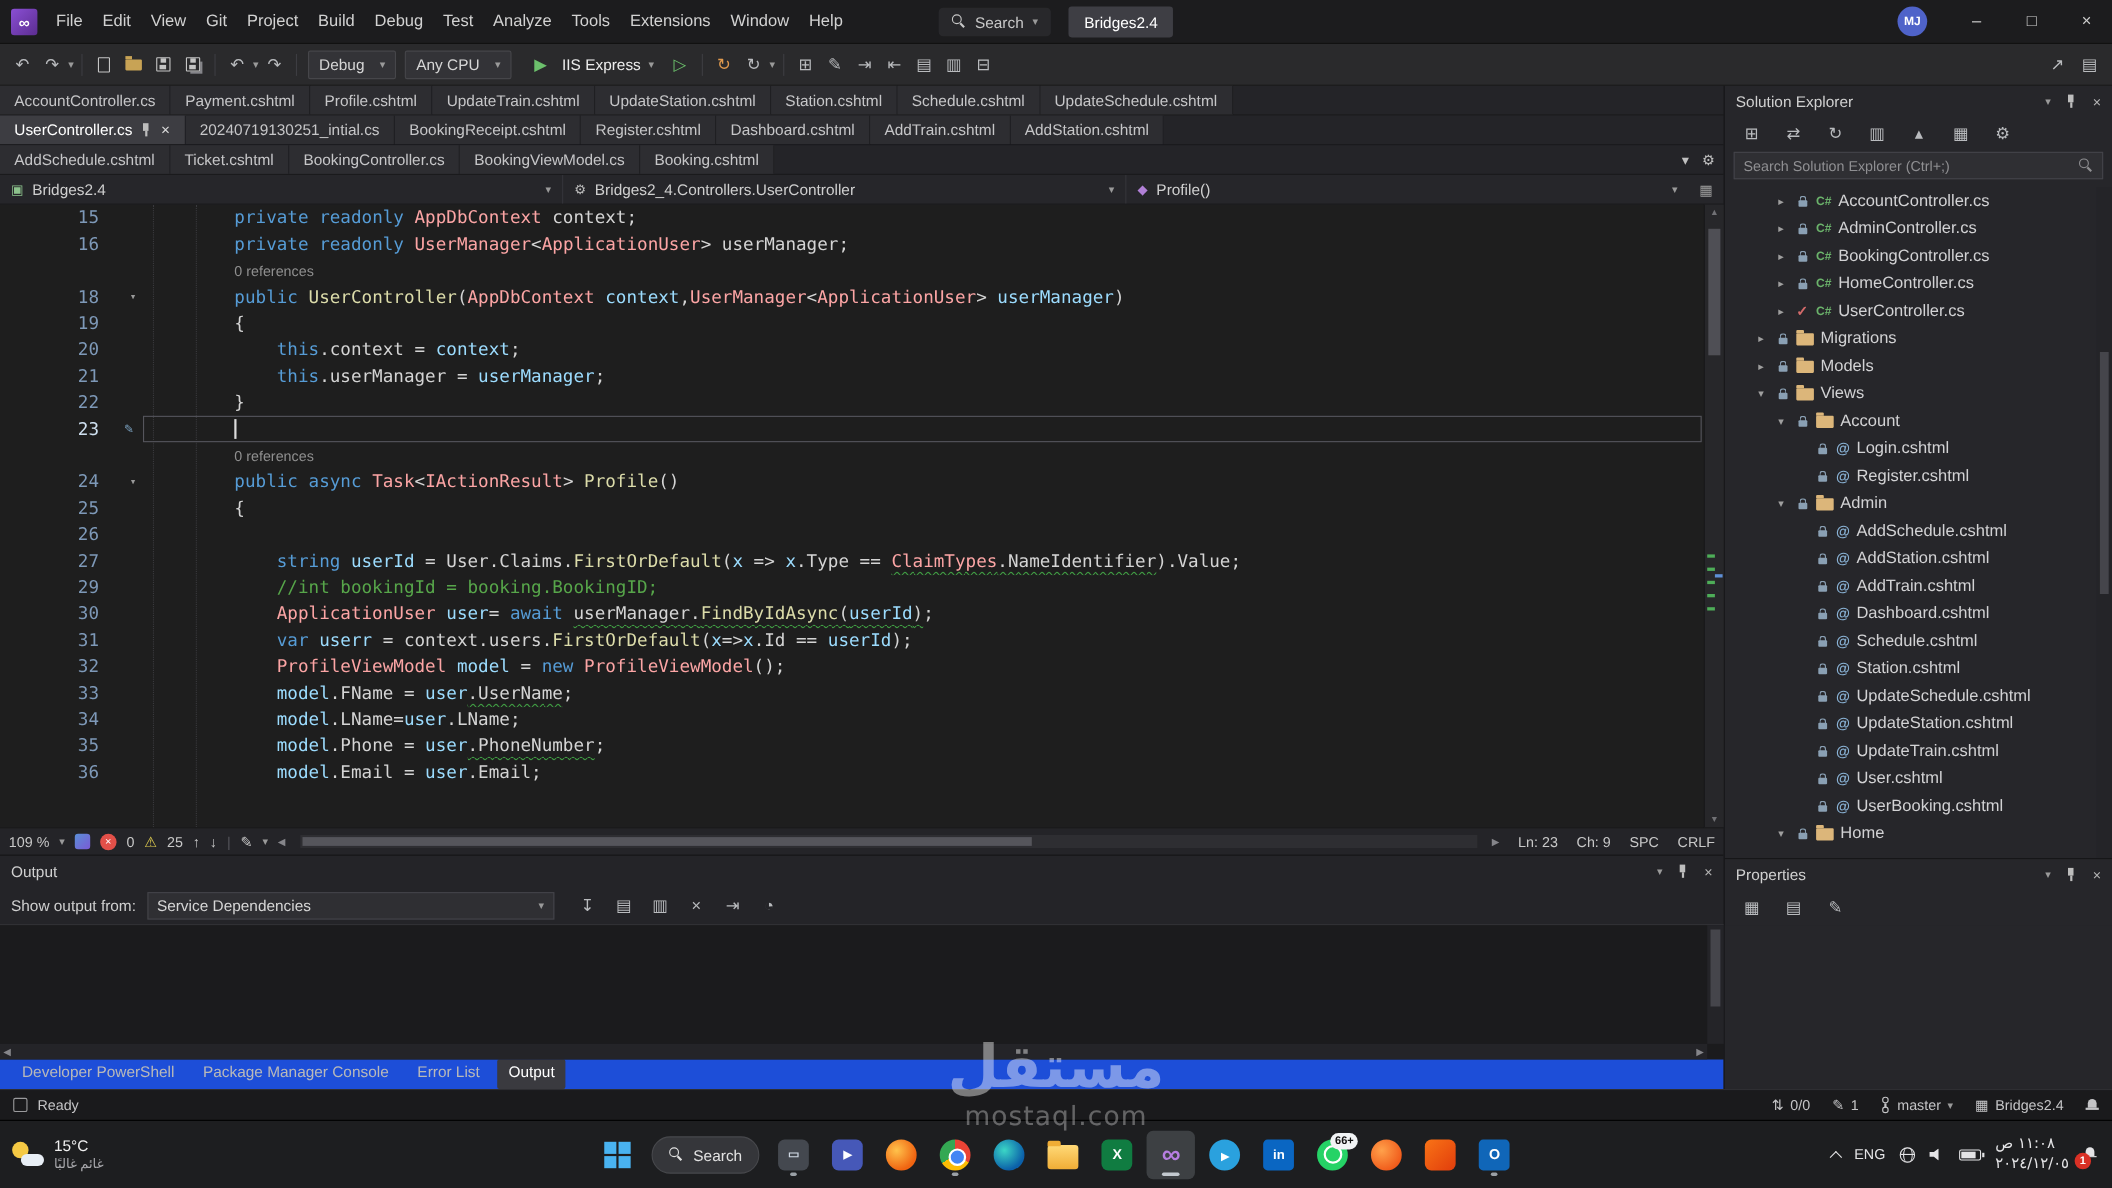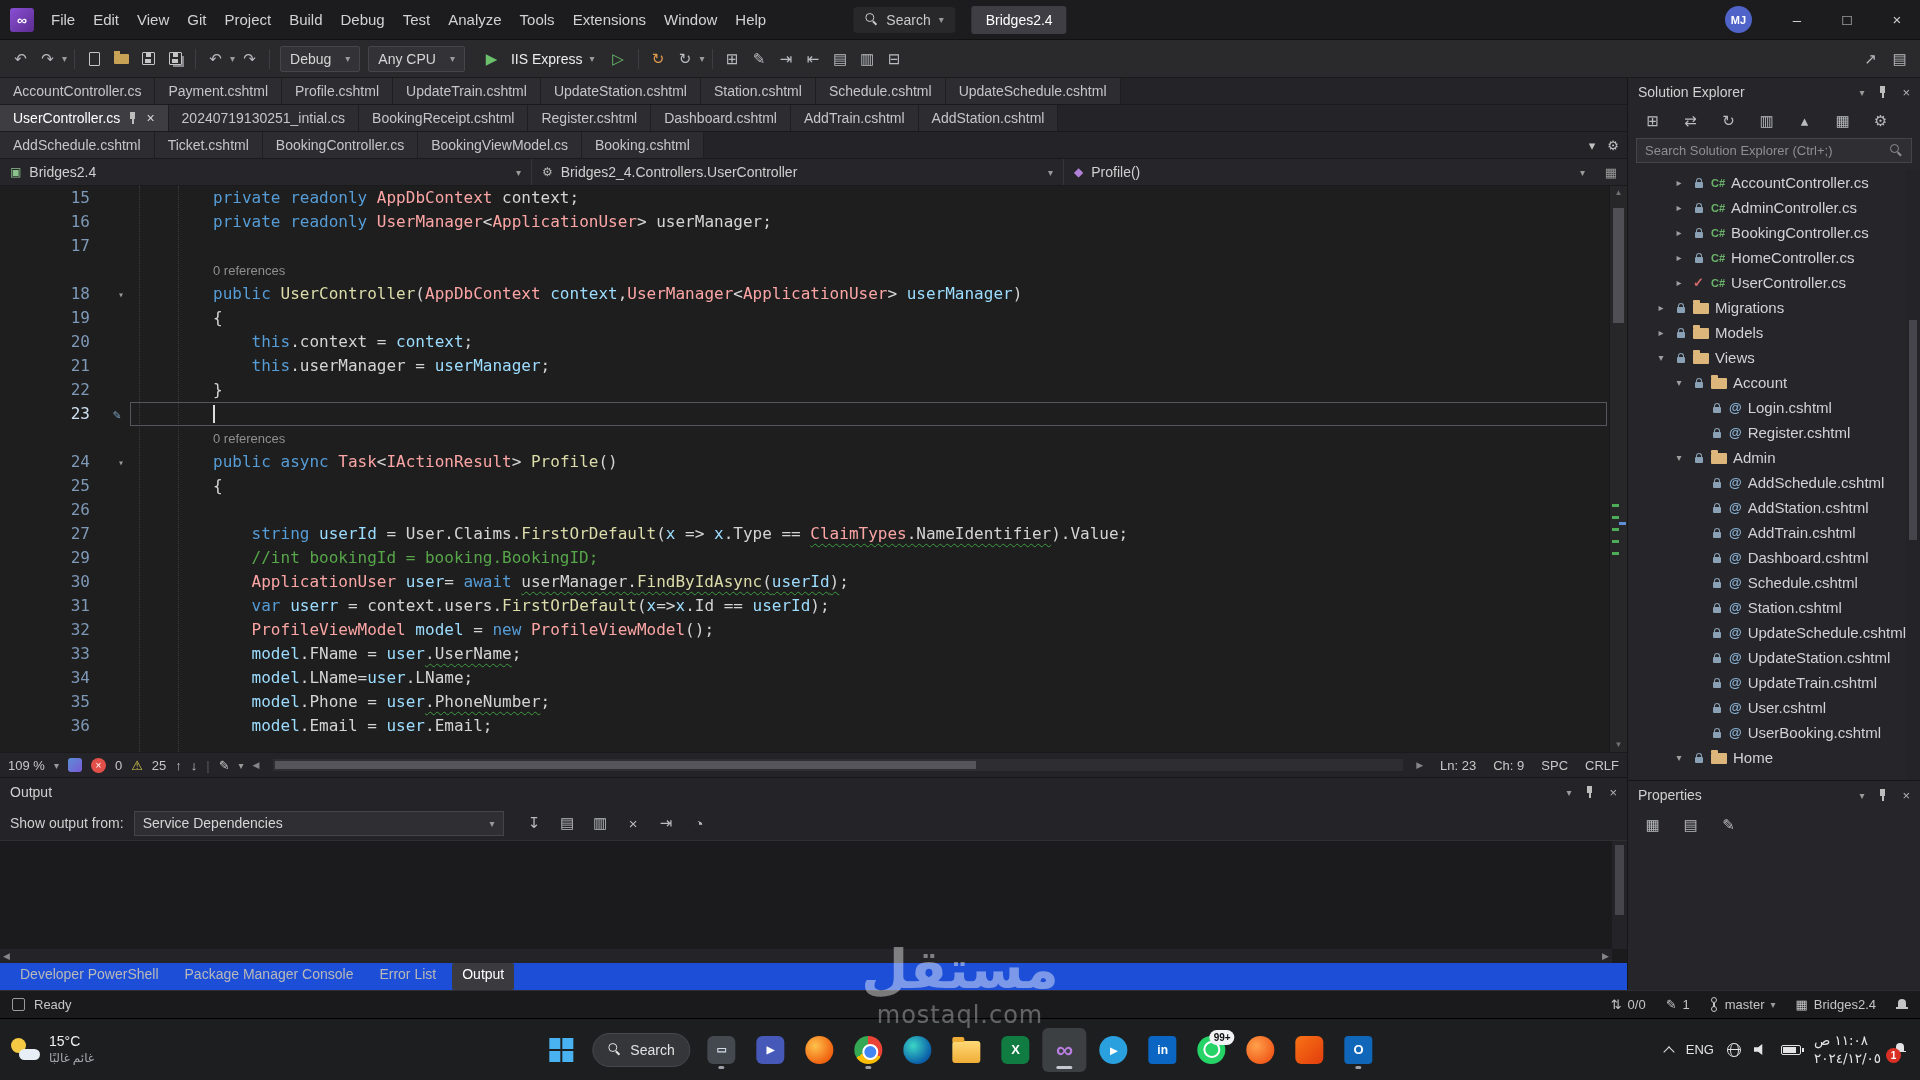--- a/index.html
+++ b/index.html
@@ -25,21 +25,21 @@
   .tb-ic{min-width:25px;height:28px;display:flex;align-items:center;justify-content:center;color:#b9bbbe;font-size:15px;border-radius:3px}
   .tb-ic.green{color:#6cc06c}.tb-ic.hot{color:#e09a4e}
   .tb-sep{width:1px;height:20px;background:#3d3d42;margin:0 5px}
   .tb-dd{height:26px;background:#333337;border:1px solid #46464a;display:flex;align-items:center;gap:14px;padding:0 9px;font-size:14px;color:#d6d6d6;margin:0 3px;border-radius:2px}
   .tb-run{display:flex;align-items:center;gap:7px;padding:0 9px;height:26px;font-size:14px;color:#ececec}
   .toolbar-right{margin-left:auto;display:flex;gap:4px}
 
   
   .main{flex:1;display:flex;min-height:0}
   .left-col{flex:1;display:flex;flex-direction:column;min-width:0}
-  .right-col{width:293px;background:#26262a;border-left:1px solid #161618;display:flex;flex-direction:column;flex:none}
+  .right-col{width:353px;background:#26262a;border-left:1px solid #161618;display:flex;flex-direction:column;flex:none}
 
   
   .tabwell{background:#242428;flex:none}
   .tab-row{height:27px;display:flex;align-items:stretch;border-bottom:1px solid #1a1a1c;position:relative}
   .tab{display:flex;align-items:center;gap:8px;padding:0 13px;font-size:14px;color:#c6c6c8;background:#2d2d31;border-right:1px solid #1f1f22;white-space:nowrap}
   .tab.active{background:#3d3d42;color:#fff}
   .tab-close{font-size:14px;color:#d8d8d8}
   .row-end{position:absolute;right:8px;top:0;bottom:0;display:flex;align-items:center;gap:12px;color:#c0c0c0;font-size:13px}
 
   
@@ -403,26 +403,20 @@
               <div class="ed-code"><span class="tk p">        </span><span class="tk k">private</span><span class="tk p"> </span><span class="tk k">readonly</span><span class="tk p"> </span><span class="tk ty">AppDbContext</span><span class="tk p"> context;</span></div>
             </div>
             <div class="ed-row">
               <div class="ed-margin"></div>
               <div class="ed-num">16</div>
               <div class="ed-fold"></div>
               <div class="ed-code"><span class="tk p">        </span><span class="tk k">private</span><span class="tk p"> </span><span class="tk k">readonly</span><span class="tk p"> </span><span class="tk ty">UserManager</span><span class="tk p">&lt;</span><span class="tk ty">ApplicationUser</span><span class="tk p">&gt; userManager;</span></div>
             </div>
             <div class="ed-row">
               <div class="ed-margin"></div>
-              <div class="ed-num">17</div>
-              <div class="ed-fold"></div>
-              <div class="ed-code"></div>
-            </div>
-            <div class="ed-row">
-              <div class="ed-margin"></div>
               <div class="ed-num"></div>
               <div class="ed-fold"></div>
               <div class="ed-code"><span class="lens">0 references</span></div>
             </div>
             <div class="ed-row">
               <div class="ed-margin"></div>
               <div class="ed-num">18</div>
               <div class="ed-fold">
                 <span>▾</span>
               </div>
@@ -938,21 +932,21 @@
           <span class="tb-open wide"></span>
         </div>
         <div class="tb-cell">
           <div class="app ap-telegram">▸</div>
         </div>
         <div class="tb-cell">
           <div class="app ap-linkedin">in</div>
         </div>
         <div class="tb-cell">
           <div class="app ap-whatsapp"></div>
-          <span class="tb-badge">99+</span>
+          <span class="tb-badge">66+</span>
         </div>
         <div class="tb-cell">
           <div class="app ap-orange1"></div>
         </div>
         <div class="tb-cell">
           <div class="app ap-orange2"></div>
         </div>
         <div class="tb-cell">
           <div class="app ap-outlook">O</div>
           <span class="tb-open"></span>

